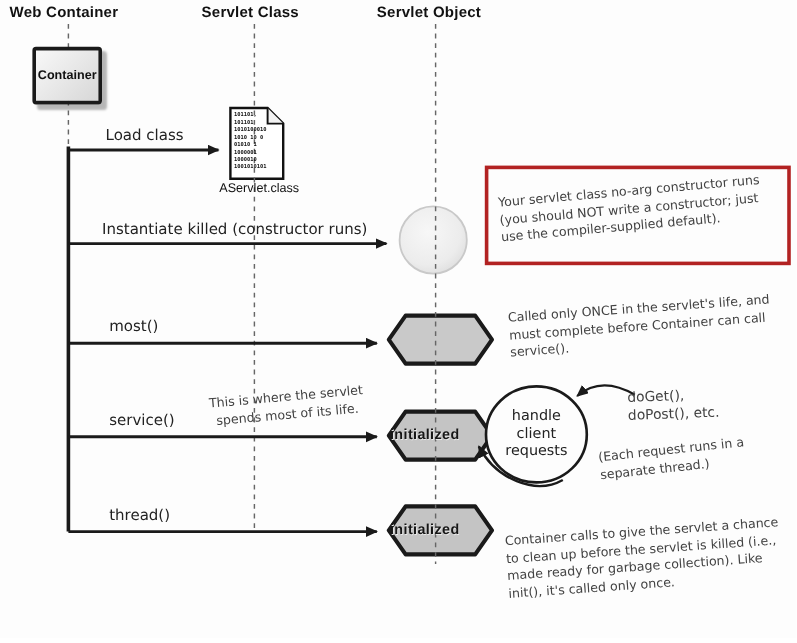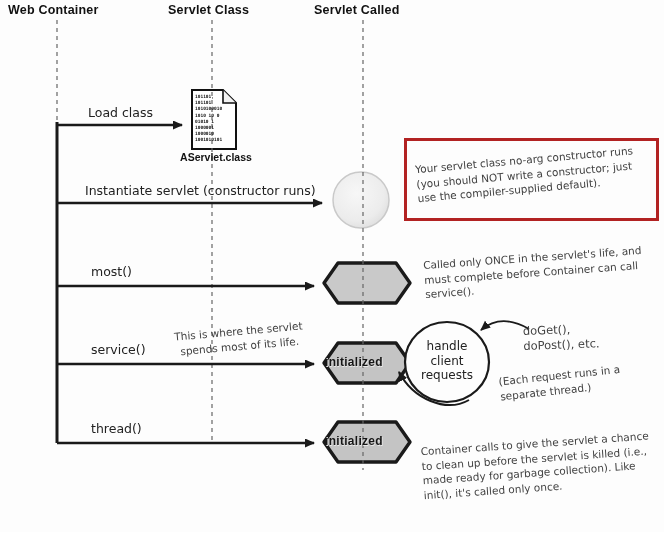--- a/index.html
+++ b/index.html
@@ -21,21 +21,21 @@
     background:linear-gradient(135deg,#f8f8f8 0%,#e6e6e6 55%,#d7d7d7 100%);
     box-shadow:4px 4px 2px rgba(0,0,0,.28);
     display:flex;align-items:center;justify-content:center;
   }
   .container-box .lbl{font-weight:bold;font-size:10.5px;color:#111;}
   .binary{
     position:absolute;z-index:2;left:195px;top:94px;width:38px;
     font-family:"DejaVu Sans Mono",monospace;font-size:4.5px;line-height:6.2px;
     font-weight:bold;color:#111;letter-spacing:0;
   }
-  .file-label{font-weight:bold;font-size:10.5px;color:#111;width:80px;text-align:center;}
+  .file-label{font-weight:normal;font-size:10.5px;color:#111;width:80px;text-align:center;}
   .state-label{
     width:84px;text-align:left;font-weight:bold;font-size:12px;letter-spacing:.3px;
     color:#161616;text-shadow:.6px .6px 0 #e9e9e9;
   }
   .loop-text{width:86px;text-align:center;font-family:"DejaVu Sans",sans-serif;
     font-size:12px;line-height:14.5px;color:#222;}
   .note{
     font-family:"DejaVu Sans",sans-serif;font-size:10.5px;line-height:14.5px;
     color:var(--note-ink);white-space:pre-line;
   }
@@ -83,37 +83,40 @@
     <path d="M57 443 H314" stroke="#1a1a1a" stroke-width="2.4" marker-end="url(#arw)" fill="none"></path>
 
     <ellipse cx="447" cy="362" rx="42" ry="40" fill="#fdfdfd" stroke="#1a1a1a" stroke-width="2.2"></ellipse>
     <path d="M469 400 C446 413 413 399 399 372" stroke="#1a1a1a" stroke-width="2" marker-end="url(#arw)" fill="none"></path>
 
     <path d="M529 329 C510 318 494 319 481 330" stroke="#1a1a1a" stroke-width="1.8" marker-end="url(#arw)" fill="none"></path>
   </svg>
 
   <div class="txt col-header" style="left:8px;top:3px;">Web Container</div>
   <div class="txt col-header" style="left:168px;top:3px;">Servlet Class</div>
-  <div class="txt col-header" style="left:314px;top:3px;">Servlet Called</div>
+  <div class="txt col-header" style="left:314px;top:3px;">Servlet Object</div>
 
+  <div class="container-box">
+    <span class="lbl">Container</span>
+  </div>
 
   <div class="binary">
     <div>101101,</div>
     <div>101101</div>
     <div>1010100010</div>
     <div>1010 10 0</div>
     <div>01010 1</div>
     <div>1000001</div>
     <div>1000010</div>
     <div>1001010101</div>
   </div>
   <div class="txt file-label" style="left:176px;top:151px;">AServlet.class</div>
 
   <div class="txt msg-label" style="left:88px;top:105px;">Load class</div>
-  <div class="txt msg-label" style="left:85px;top:183px;">Instantiate servlet (constructor runs)</div>
+  <div class="txt msg-label" style="left:85px;top:183px;">Instantiate killed (constructor runs)</div>
   <div class="txt msg-label" style="left:91px;top:264px;">most()</div>
   <div class="txt msg-label" style="left:91px;top:342px;">service()</div>
   <div class="txt msg-label" style="left:91px;top:421px;">thread()</div>
 
   <div class="txt state-label" style="left:325px;top:355px;">initialized</div>
   <div class="txt state-label" style="left:325px;top:434px;">initialized</div>
 
   <div class="txt loop-text" style="left:404px;top:339px;">
     <div>handle</div>
     <div>client</div>

